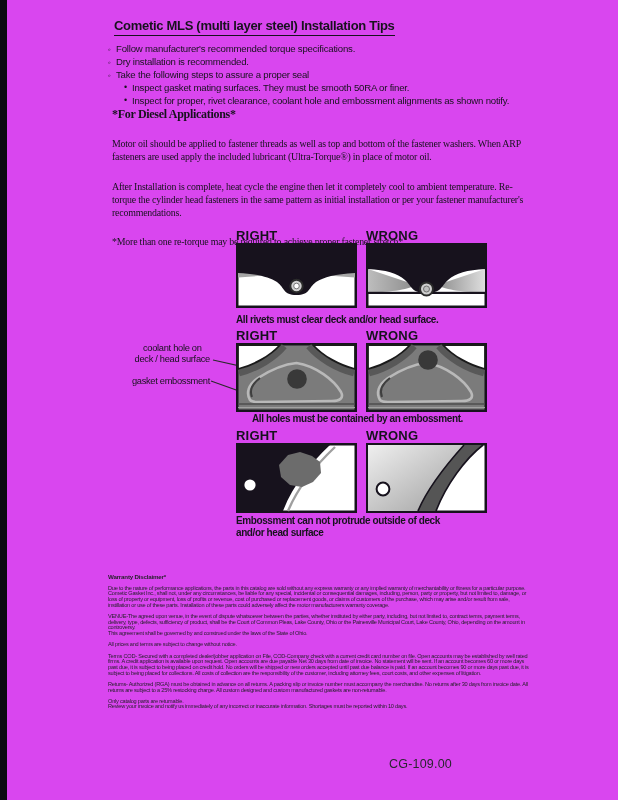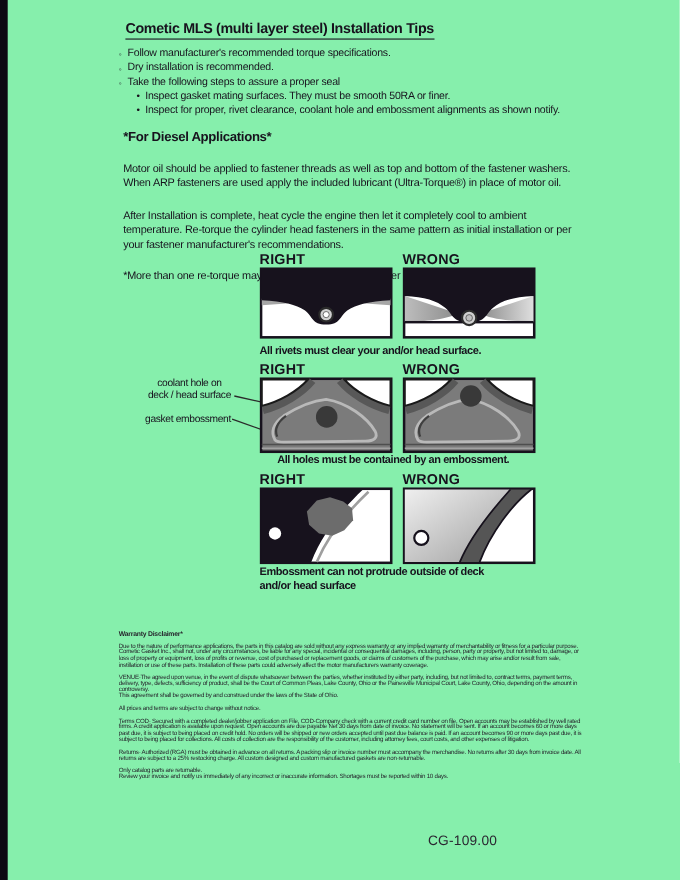--- a/index.html
+++ b/index.html
@@ -1,30 +1,30 @@
 <!DOCTYPE html>
 <html><head>
 <meta charset="utf-8">
 <style>
   * { margin:0; padding:0; box-sizing:border-box; }
   html,body { width:618px; height:800px; background:#ffffff; }
   body { font-family:"Liberation Sans", sans-serif; color:#17121d; }
-  .page { position:relative; width:618px; height:800px; background:#86efac; overflow:hidden; }
+  .page { position:relative; width:618px; height:800px; background:#d946ef; overflow:hidden; }
   .spine { position:absolute; left:0; top:0; width:7px; height:800px; background:#0d0a12; }
 
   .title { position:absolute; left:114px; top:18px; font-size:13px; font-weight:bold;
            letter-spacing:-0.3px; border-bottom:1.7px solid #17121d; padding-bottom:2px; }
 
   .tips { position:absolute; left:108px; top:42px; font-size:9.6px; line-height:13px; letter-spacing:-0.2px; width:432px; }
   .tip-row { display:flex; }
   .tip-row .marker { width:8px; flex:0 0 8px; font-size:7.5px; position:relative; top:1px; }
   .tip-row.sub { padding-left:16px; }
   .tip-row.sub .marker { font-size:9px; top:0; }
 
-  .diesel { position:absolute; left:112px; top:118px; width:412px; font-size:9.9px; line-height:13.2px; letter-spacing:-0.2px; }
+  .diesel { position:absolute; left:112px; top:108px; width:412px; font-size:9.9px; line-height:13.2px; letter-spacing:-0.2px;font-family:Liberation Serif, serif; }
   .diesel h2 { font-size:12px; letter-spacing:-0.3px; margin-bottom:6px; }
   .diesel p { margin-bottom:11px;margin-top:16px; }
 
   .dg-label { position:absolute; width:121px; text-align:left; font-size:13px; font-weight:bold; letter-spacing:0.2px; }
   .dg-box { position:absolute; width:121px; }
   .dg-box svg { display:block; }
   .caption { position:absolute; font-size:10px; font-weight:bold; letter-spacing:-0.4px; line-height:11.5px; }
 
   .ann { position:absolute; font-size:9.3px; letter-spacing:-0.3px; line-height:10.5px; text-align:center; }
   .pointer-lines { position:absolute; left:205px; top:352px; }
@@ -101,21 +101,21 @@
       </defs>
       <rect x="1.25" y="1.25" width="118.5" height="62.5" fill="#ffffff" stroke="#17121d" stroke-width="2.5"></rect>
       <path d="M2,26 L50,42 C42,47 20,49.5 2,49.5 Z" fill="url(#gw1)"></path>
       <path d="M119,26 L71,42 C79,47 101,49.5 119,49.5 Z" fill="url(#gw2)"></path>
       <path d="M2,2 H119 V26 C101,27 90,30 82,37 C75,43 76,50 60.5,50 C45,50 46,43 39,37 C31,30 20,27 2,26 Z" fill="#17121d"></path>
       <rect x="2" y="48.8" width="117" height="2.2" fill="#17121d"></rect>
       <circle cx="60.5" cy="46" r="6.5" fill="#cfcfcf" stroke="#2b2b2b" stroke-width="2"></circle>
       <circle cx="60.5" cy="46" r="3" fill="#bfbfbf" stroke="#5a5a5a" stroke-width="0.8"></circle>
     </svg>
   </div>
-  <div class="caption" style="left:236px; top:314px;">All rivets must clear your and/or head surface.</div>
+  <div class="caption" style="left:236px; top:314px;">All rivets must clear deck and/or head surface.</div>
 
   <div class="dg-label" style="left:236px; top:328px;">RIGHT</div>
   <div class="dg-label" style="left:366px; top:328px;">WRONG</div>
 
   <div class="ann" style="right:408px; top:343px;">
     <div>coolant hole on</div>
     <div>deck / head surface</div>
   </div>
   <div class="ann" style="right:408px; top:376px;">gasket embossment</div>
 

